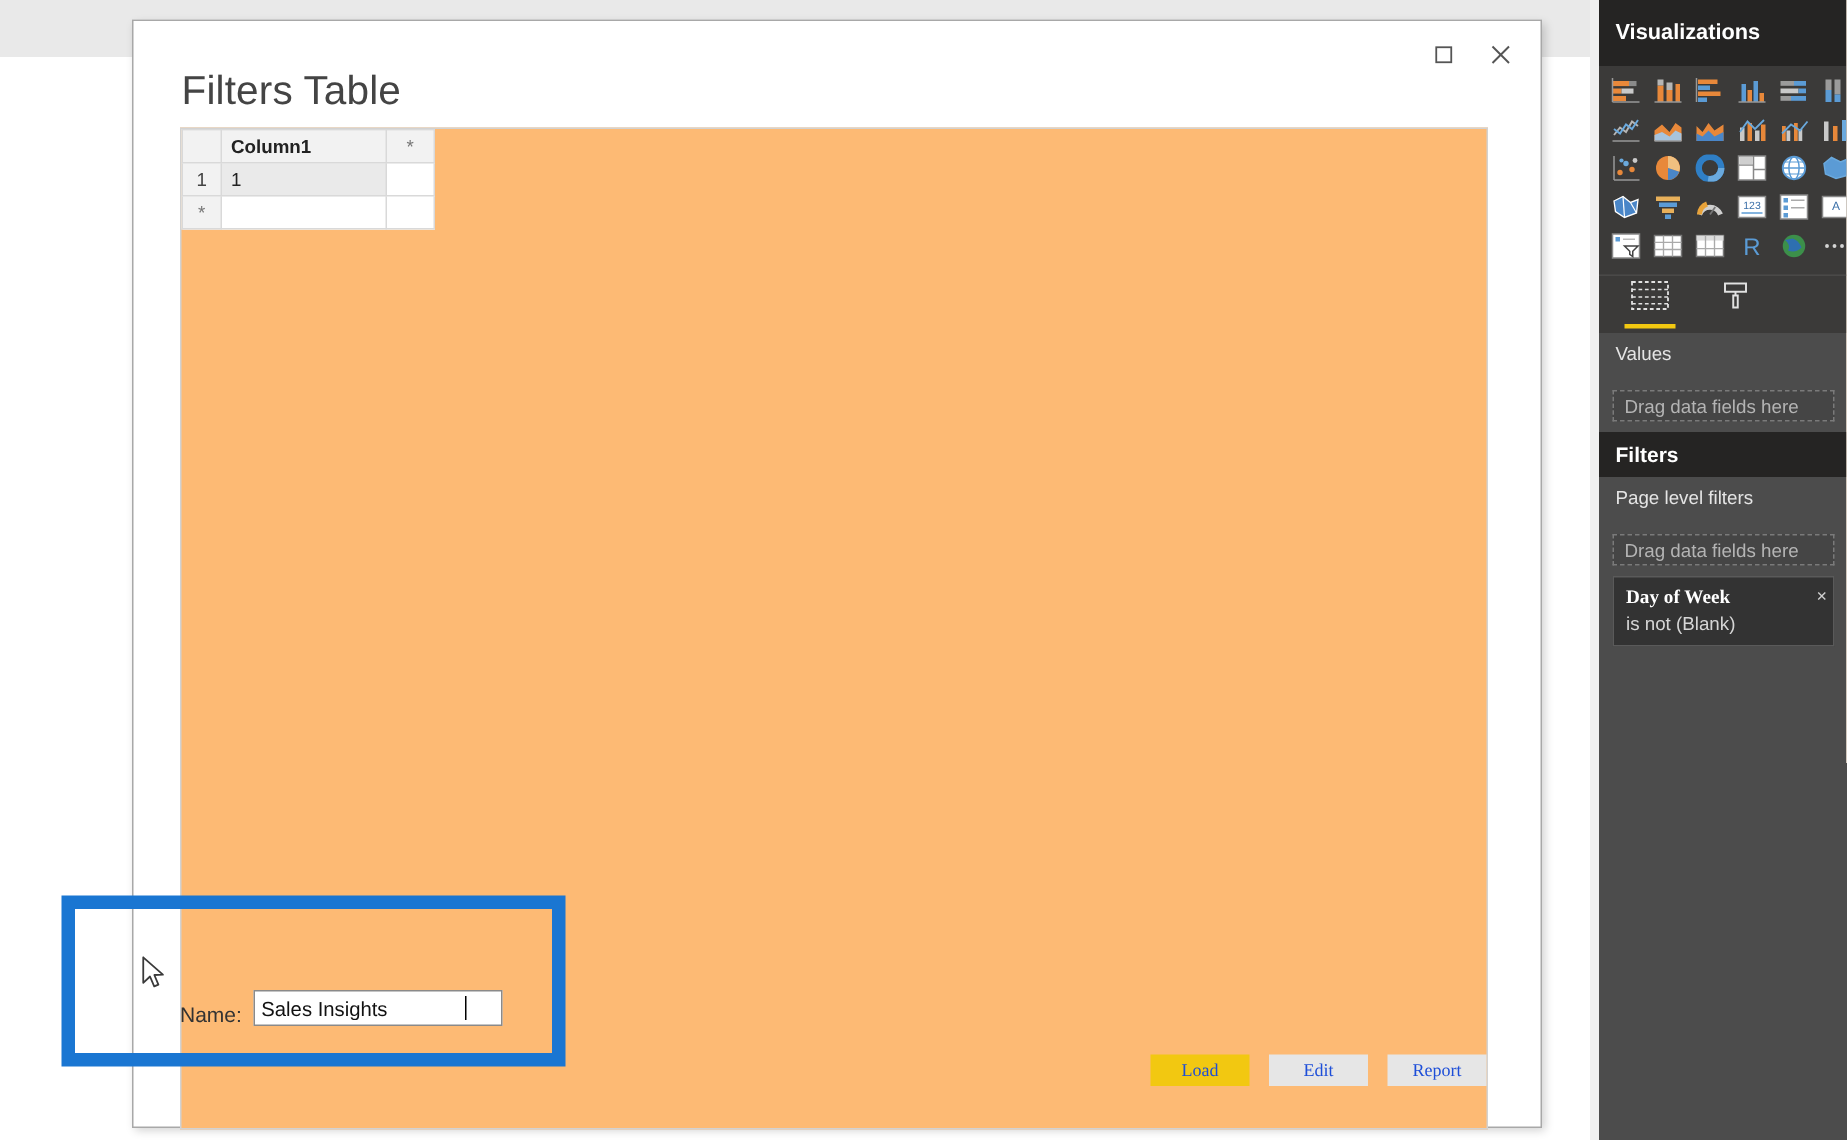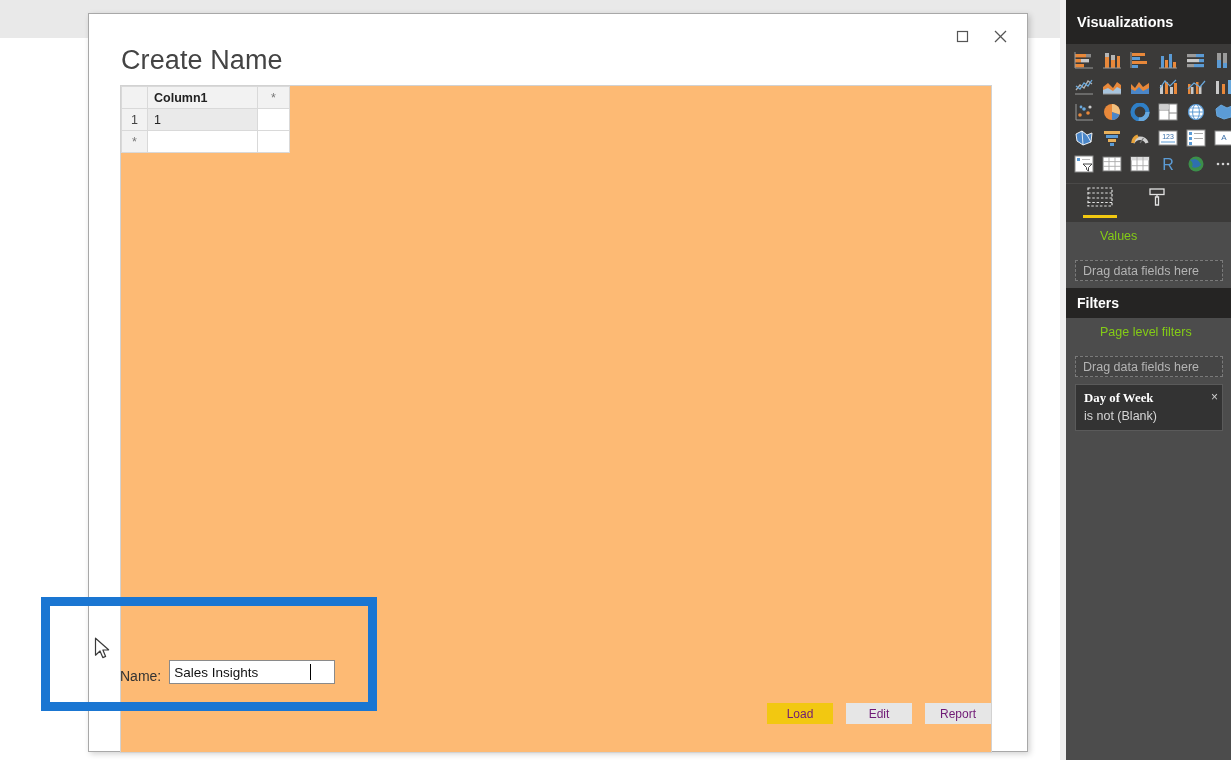--- a/index.html
+++ b/index.html
@@ -142,23 +142,23 @@
   .footer-btns {
     position: absolute;
     right: 36px; bottom: 27px;
     display: flex;
     gap: 13px;
   }
   .btn {
     width: 66px;
     height: 21px;
     font-size: 12px;
-    font-family: Liberation Sans, sans-serif;
+    font-family: Liberation Serif, serif;
     border: none;
-    color: #701a75;
+    color: #1d4ed8;
     cursor: pointer;
     display:flex; align-items:center; justify-content:center;
   }
   .btn-load   { background: #f2c811; }
   .btn-edit   { background: #e6e6e6; }
   .btn-cancel { background: #e6e6e6; }
 
   
   .cursor {
     position: absolute;
@@ -233,23 +233,22 @@
   }
   .viz-tab .tabline {
     margin-top: 4px;
     width: 34px; height: 3px;
     background: transparent;
   }
   .viz-tab.active .tabline { background: #f2c811; }
 
   .section-label {
     font-size: 12.5px;
-    color: #84cc16;
+    color: #e5e5e5;
     padding: 7px 16px 5px 11px;
-    margin-left: 23px;
   }
   .dropzone {
     margin: 12px 8px 7px 9px;
     height: 21px;
     border: 1px dashed #7a7a7a;
     background: #454545;
     color: #b4b4b4;
     font-size: 12.5px;
     display: flex;
     align-items: center;
@@ -313,21 +312,21 @@
         </div>
         <div class="win-btn">
           <svg width="15" height="15" viewBox="0 0 15 15">
             <line x1="2" y1="2" x2="13" y2="13" stroke="#555" stroke-width="1.3"></line>
             <line x1="13" y1="2" x2="2" y2="13" stroke="#555" stroke-width="1.3"></line>
           </svg>
         </div>
       </div>
     </div>
 
-    <div class="dialog-title">Create Name</div>
+    <div class="dialog-title">Filters Table</div>
 
     <div class="grid-area">
       <table class="grid-table">
         <tbody>
             <tr>
           <th class="gh-corner"></th>
           <th class="gh-col1">Column1</th>
           <th class="gh-new">*</th>
         </tr>
         <tr>

